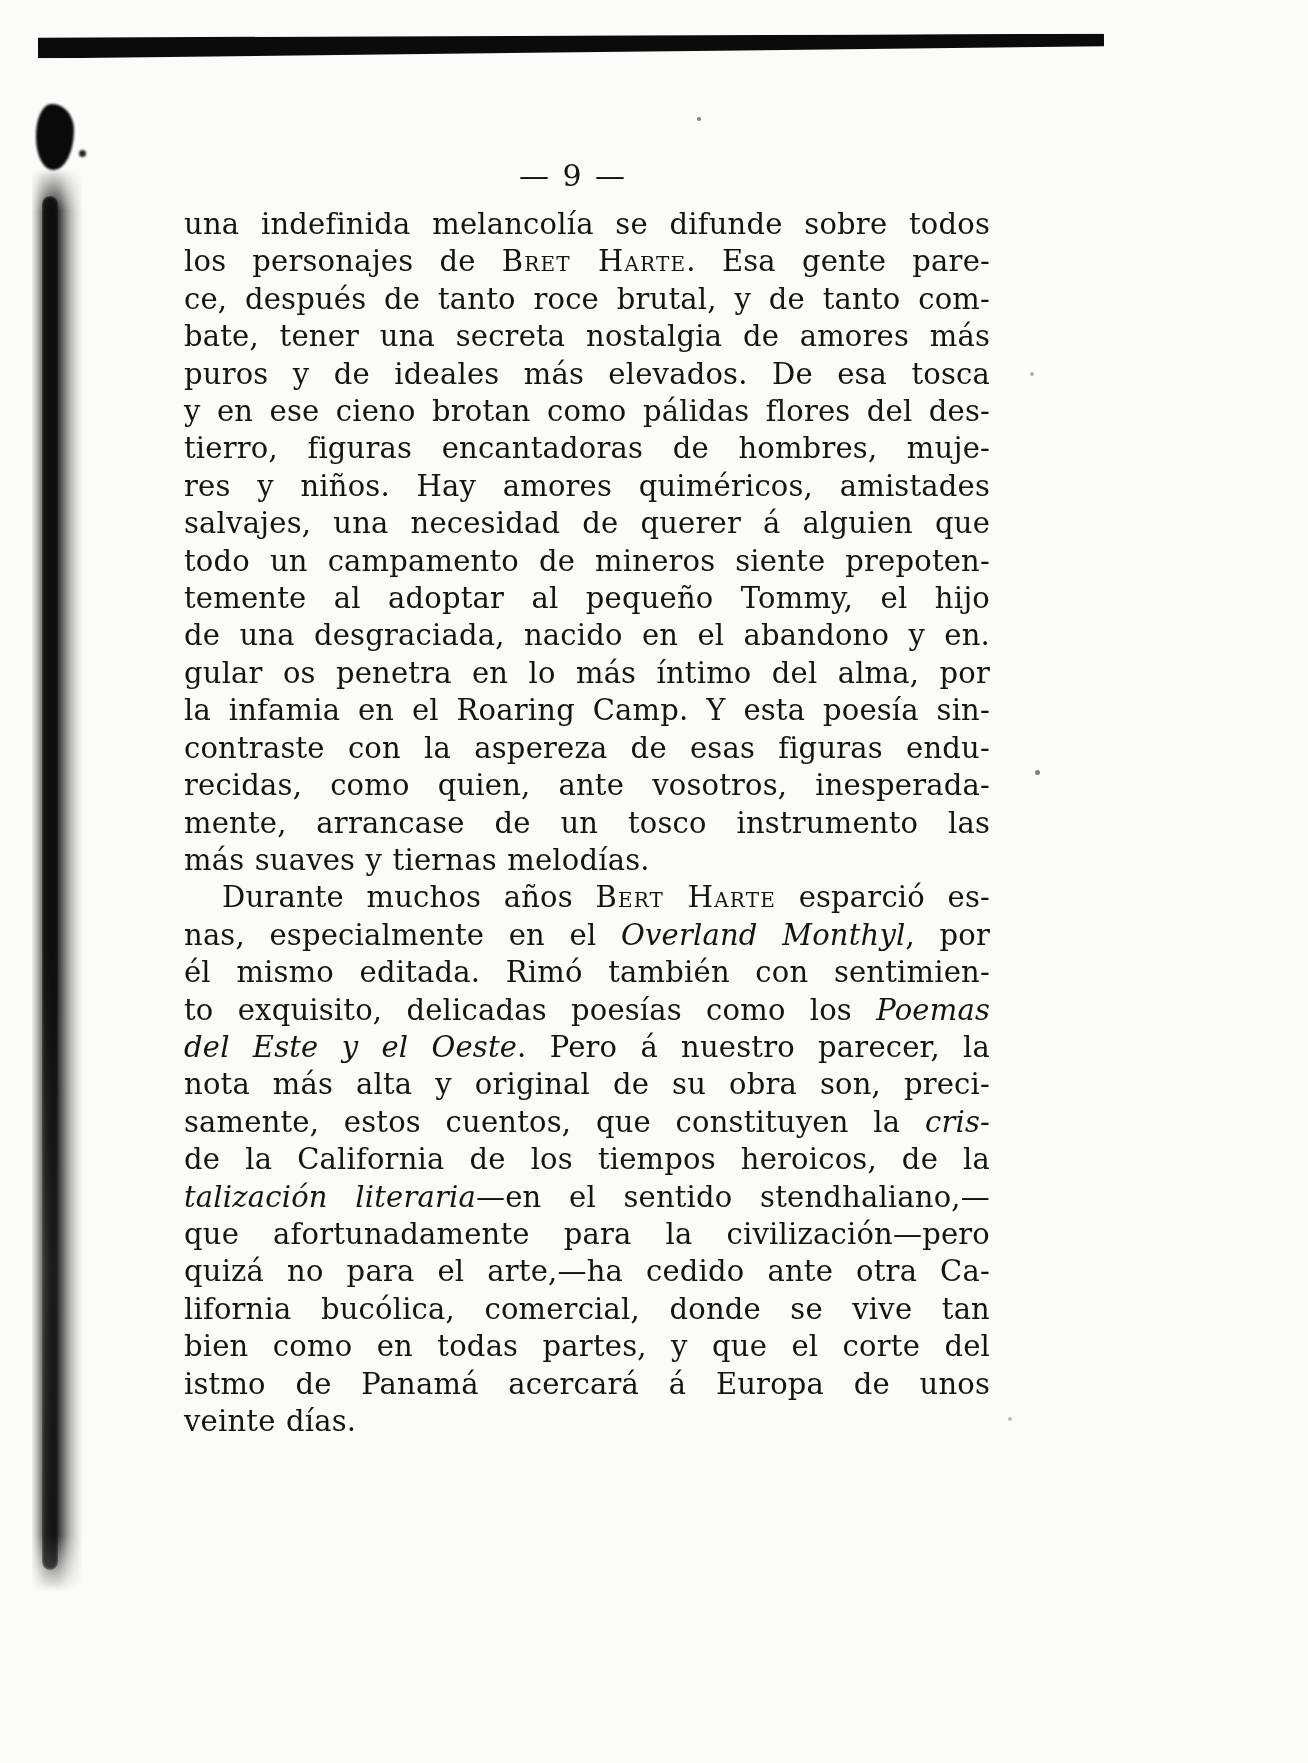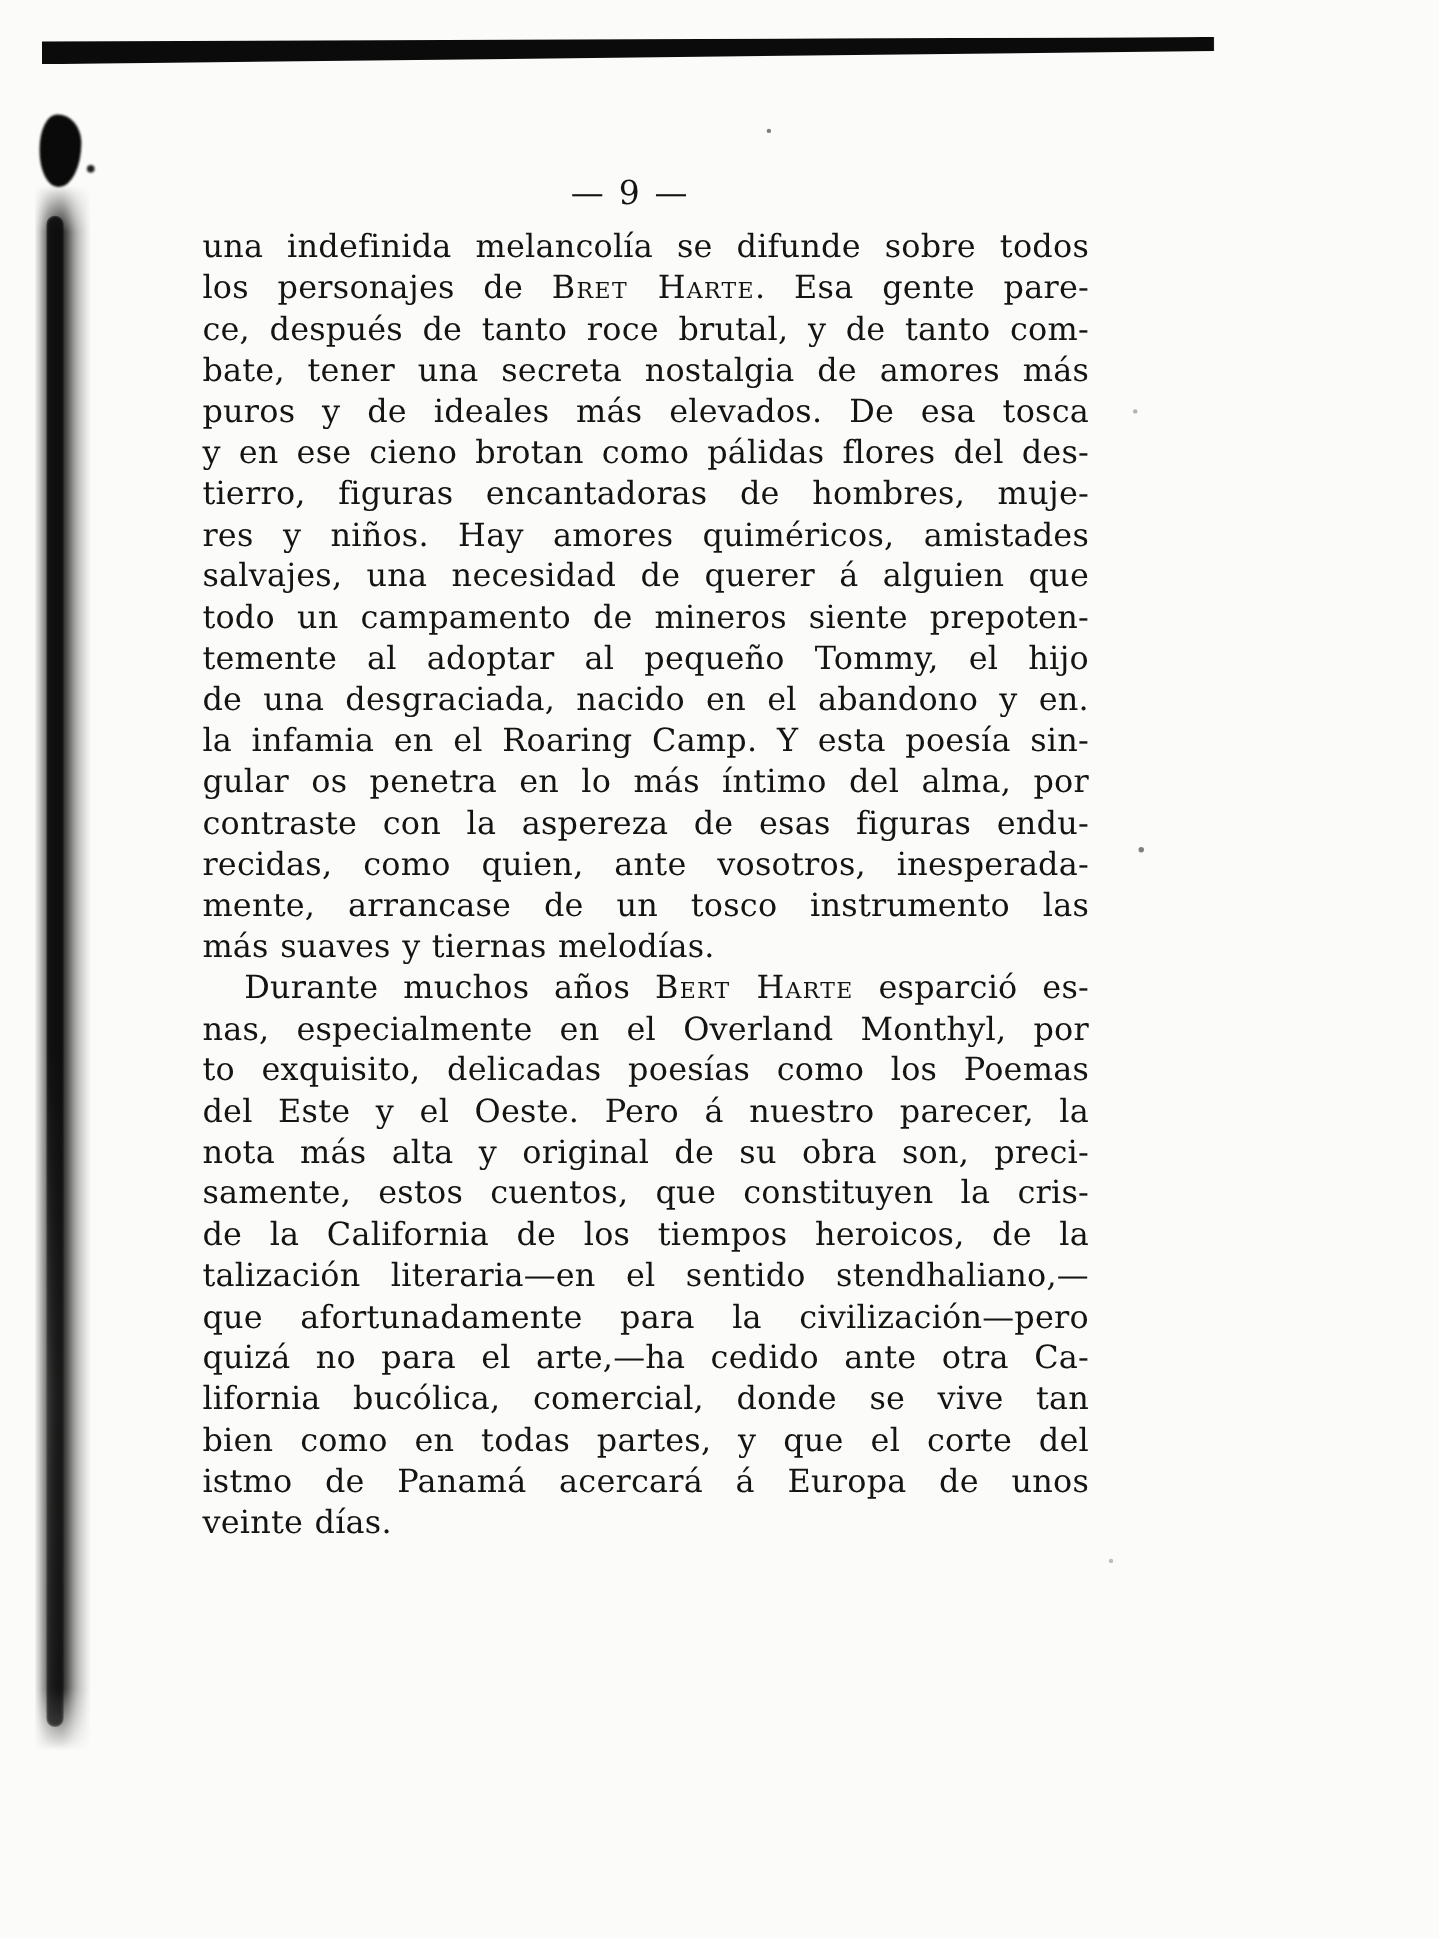--- a/index.html
+++ b/index.html
@@ -111,21 +111,21 @@
   }
   .line {
     text-align: justify;
     text-align-last: justify;
     letter-spacing: 0.2px;
     word-spacing: 1px;
   }
   .line.para-end { text-align-last: left; }
   .line.indent   { text-indent: 38px; }
   .sc { font-variant: small-caps; letter-spacing: 1.2px; margin-top: 44px; }
-  .it { }
+  .it { font-style: italic; }
 </style>
 </head>
 <body>
 
 <div class="page">
 
   <div class="topbar"></div>
   <div class="gutter"></div>
   <div class="gutter-core"></div>
   <div class="blob"></div>
@@ -142,28 +142,29 @@
       <div class="line"><span class="">ce, después de tanto roce brutal, y de tanto com-</span></div>
       <div class="line"><span class="">bate, tener una secreta nostalgia de amores más</span></div>
       <div class="line"><span class="">puros y de ideales más elevados. De esa tosca</span></div>
       <div class="line"><span class="">y en ese cieno brotan como pálidas flores del des-</span></div>
       <div class="line"><span class="">tierro, figuras encantadoras de hombres, muje-</span></div>
       <div class="line"><span class="">res y niños. Hay amores quiméricos, amistades</span></div>
       <div class="line"><span class="">salvajes, una necesidad de querer á alguien que</span></div>
       <div class="line"><span class="">todo un campamento de mineros siente prepoten-</span></div>
       <div class="line"><span class="">temente al adoptar al pequeño Tommy, el hijo</span></div>
       <div class="line"><span class="">de una desgraciada, nacido en el abandono y en.</span></div>
+      <div class="line"><span class="">gular os penetra en lo más íntimo del alma, por</span></div>
       <div class="line"><span class="">la infamia en el Roaring Camp. Y esta poesía sin-</span></div>
-      <div class="line"><span class="">gular os penetra en lo más íntimo del alma, por</span></div>
       <div class="line"><span class="">contraste con la aspereza de esas figuras endu-</span></div>
       <div class="line"><span class="">recidas, como quien, ante vosotros, inesperada-</span></div>
       <div class="line"><span class="">mente, arrancase de un tosco instrumento las</span></div>
       <div class="line para-end"><span class="">más suaves y tiernas melodías.</span></div>
       <div class="line indent"><span class="">Durante muchos años </span><span class="sc">Bert Harte</span><span class=""> esparció es-</span></div>
       <div class="line"><span class="">nas, especialmente en el </span><span class="it">Overland Monthyl</span><span class="">, por</span></div>
+      <div class="line"><span class="">él mismo editada. Rimó también con sentimien-</span></div>
       <div class="line"><span class="">to exquisito, delicadas poesías como los </span><span class="it">Poemas</span></div>
       <div class="line"><span class="it">del Este y el Oeste</span><span class="">. Pero á nuestro parecer, la</span></div>
       <div class="line"><span class="">nota más alta y original de su obra son, preci-</span></div>
       <div class="line"><span class="">samente, estos cuentos, que constituyen la </span><span class="it">cris-</span></div>
       <div class="line"><span class="">de la California de los tiempos heroicos, de la</span></div>
       <div class="line"><span class="it">talización literaria</span><span class="">—en el sentido stendhaliano,—</span></div>
       <div class="line"><span class="">que afortunadamente para la civilización—pero</span></div>
       <div class="line"><span class="">quizá no para el arte,—ha cedido ante otra Ca-</span></div>
       <div class="line"><span class="">lifornia bucólica, comercial, donde se vive tan</span></div>
       <div class="line"><span class="">bien como en todas partes, y que el corte del</span></div>

